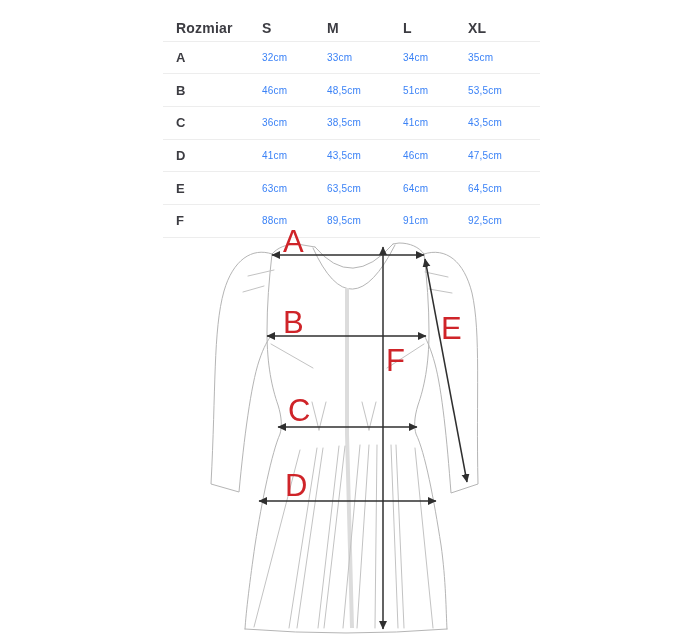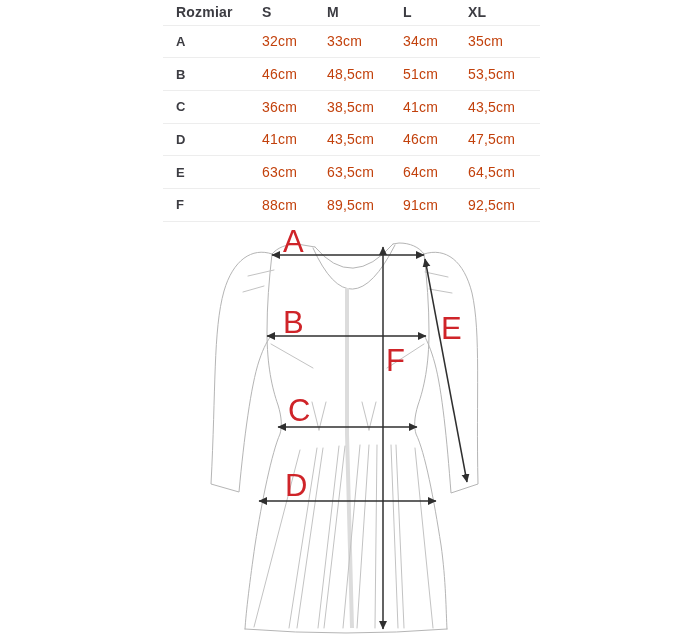--- a/index.html
+++ b/index.html
@@ -4,38 +4,38 @@
 <style>
   html,body { margin:0; padding:0; }
   body {
     width:700px; height:642px; position:relative; overflow:hidden;
     background:#ffffff;
     font-family:"Liberation Sans", sans-serif;
   }
 
   
   .size-table {
-    position:absolute; left:163px; top:0; width:377px;
+    position:absolute; left:163px; top:16px; width:377px;
     border-collapse:collapse; table-layout:fixed;
   }
   .size-table th, .size-table td {
     text-align:left; vertical-align:middle;
     padding:0 0 0 13px; white-space:nowrap;
   }
   .size-table thead tr { height:25px; }
   .size-table tbody tr { height:32.7px; }
   .size-table tr { border-bottom:1px solid #ededed; }
   .size-table thead th {
     font-size:14px; font-weight:700; color:#3c3c42; letter-spacing:.2px;
   }
   .size-table tbody th {
     font-size:13px; font-weight:700; color:#3c3c42;
   }
   .size-table td {
-    font-size:14px; font-weight:400; color:#c2410c; letter-spacing:.2px;
+    font-size:10px; font-weight:400; color:#3b82f6; letter-spacing:.2px;
   }
 
   
   .diagram-svg { position:absolute; left:0; top:0; }
   .outline {
     fill:none; stroke:#b5b5b5; stroke-width:1;
     stroke-linecap:round; stroke-linejoin:round;
   }
   .detail { fill:none; stroke:#c3c3c3; stroke-width:1; stroke-linecap:round; }
   .band   { fill:none; stroke:#dcdcdc; stroke-width:4; }

